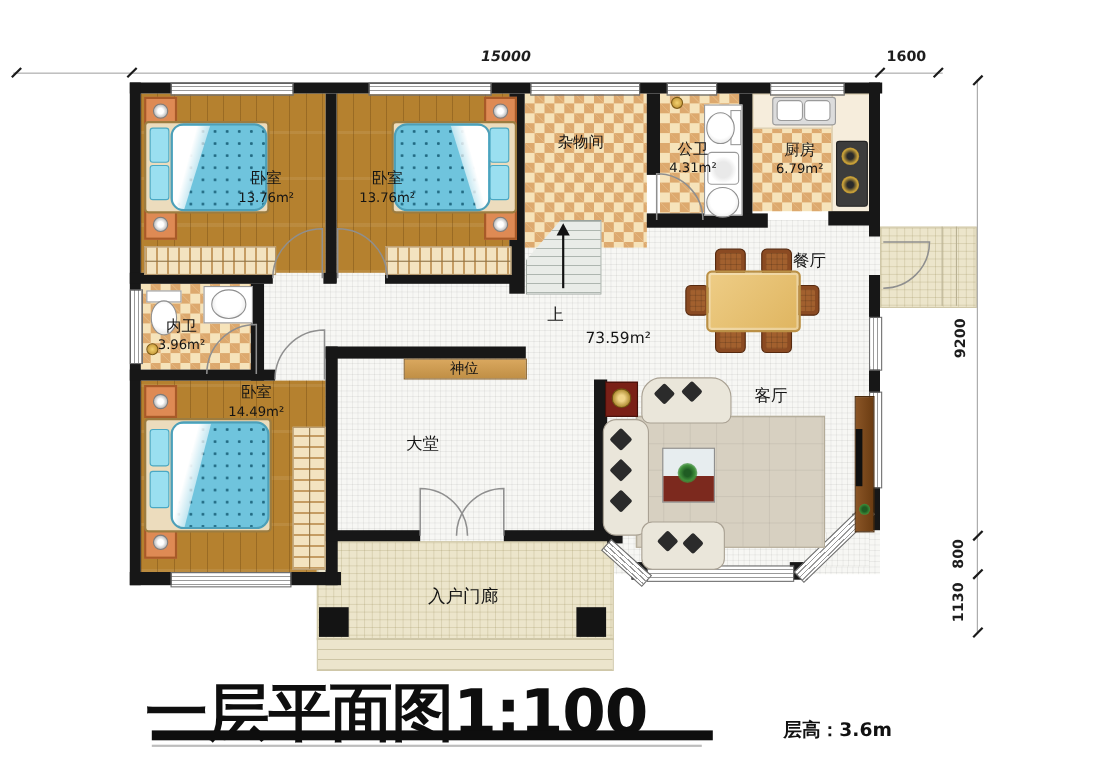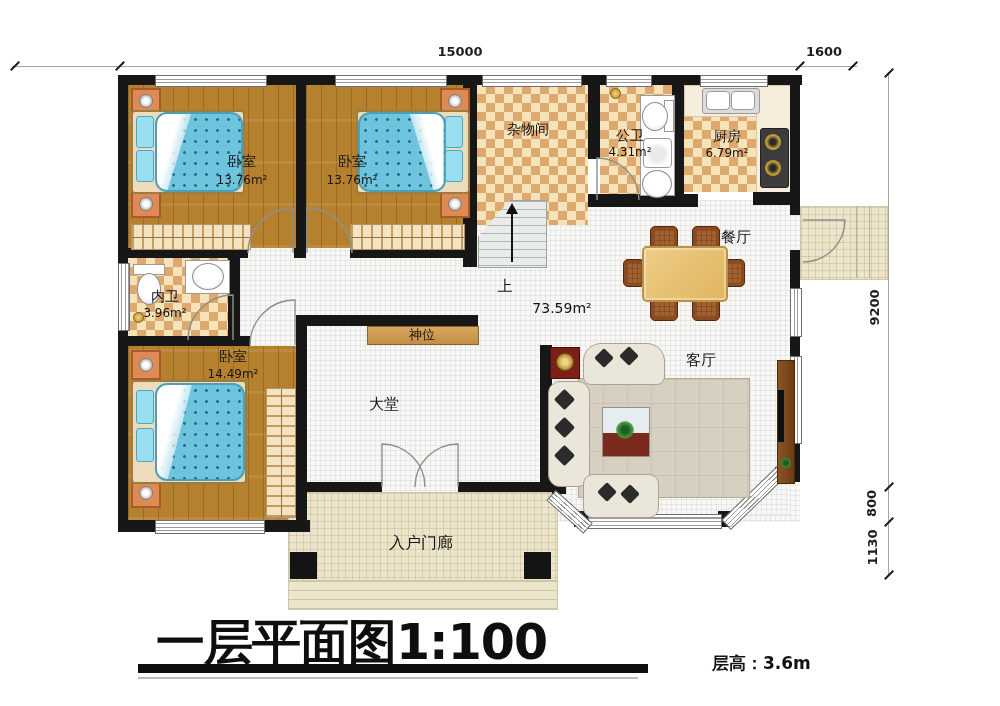--- a/index.html
+++ b/index.html
@@ -58,21 +58,21 @@
   .col{position:absolute;background:#141414;}
   .dimline{position:absolute;background:#a5a5a5;}
   .tick{position:absolute;width:12px;height:2px;background:#1a1a1a;transform:rotate(-45deg);}
   .dimtxt{position:absolute;font-size:13px;font-weight:700;color:#1d1d1d;white-space:nowrap;}
   .vtxt{transform:rotate(-90deg);transform-origin:center;}
   .toilet-bowl{position:absolute;background:radial-gradient(circle at 50% 45%,#fff 55%,#d9d9d9);
     border:1.5px solid #8f8f8f;border-radius:50%;}
   .fixture{position:absolute;background:#fff;border:1.5px solid #9a9a9a;}
   .steps{position:absolute;background:repeating-linear-gradient(180deg,#cdc5a5 0 1px,#ece5cc 1px 9px);
     border:1px solid #cfc7a8;}
-  .title-big{position:absolute;font-weight:900;color:#0e0e0e;font-size:49px;letter-spacing:-1px;margin-left:24px;}
+  .title-big{position:absolute;font-weight:900;color:#0e0e0e;font-size:57px;letter-spacing:-1px;}
   .stat{position:absolute;font-size:17px;font-weight:700;color:#111;white-space:nowrap;}
 </style>
 </head>
 <body>
 
 <div id="plan">
 
   <div class="floor-grid" style="left:240px;top:200px;width:560px;height:322px;"></div>
   <div class="floor-grid" style="left:556px;top:484px;width:234px;height:31px;"></div>
 
@@ -273,21 +273,21 @@
   <div class="lbl rm" style="left:562px;top:308px;">73.59m²</div>
   <div class="lbl" style="left:422px;top:335px;font-size:13px;">神位</div>
   <div class="lbl big" style="left:505px;top:286px;">上</div>
   <div class="lbl" style="left:421px;top:543px;font-size:16px;">入户门廊</div>
 
   <div class="dimline" style="left:12px;top:66px;width:845px;height:1px;"></div>
   <div class="tick" style="left:9px;top:65px;"></div>
   <div class="tick" style="left:114px;top:65px;"></div>
   <div class="tick" style="left:794px;top:65px;"></div>
   <div class="tick" style="left:847px;top:65px;"></div>
-  <div class="dimtxt" style="left:460px;top:44px;transform:translateX(-50%);">15000</div>
+  <div class="dimtxt" style="left:460px;top:44px;transform:translateX(-50%);font-style:italic;">15000</div>
   <div class="dimtxt" style="left:824px;top:44px;transform:translateX(-50%);">1600</div>
 
   <div class="dimline" style="left:888px;top:72px;width:1px;height:504px;"></div>
   <div class="tick" style="left:883px;top:72px;"></div>
   <div class="tick" style="left:883px;top:486px;"></div>
   <div class="tick" style="left:883px;top:521px;"></div>
   <div class="tick" style="left:883px;top:574px;"></div>
   <div class="dimtxt vtxt" style="left:856px;top:300px;">9200</div>
   <div class="dimtxt vtxt" style="left:858px;top:496px;">800</div>
   <div class="dimtxt vtxt" style="left:854px;top:540px;">1130</div>

